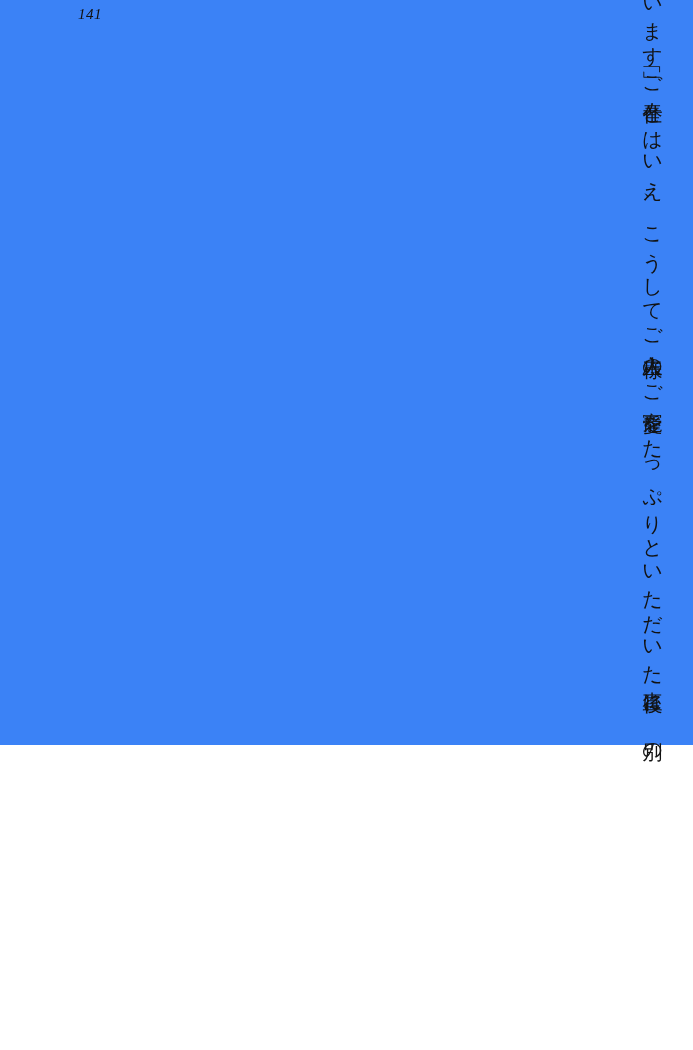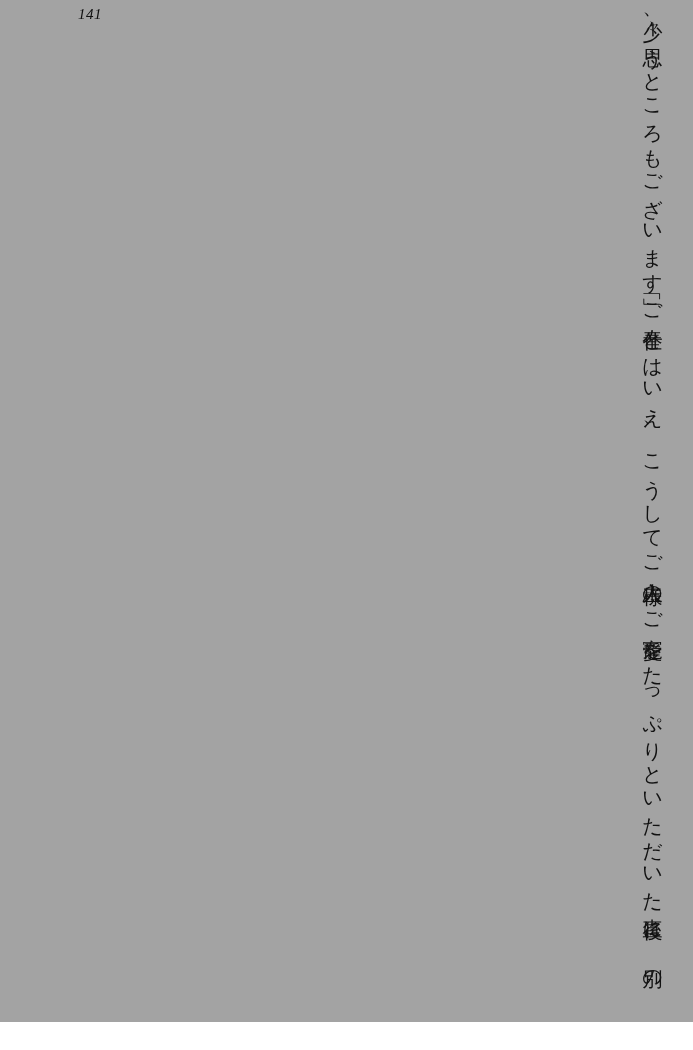--- a/index.html
+++ b/index.html
@@ -10,23 +10,23 @@
   body {
     width: 693px;
     height: 1050px;
     overflow: hidden;
     font-family: "Liberation Serif", "DejaVu Serif", serif;
     color: #141414;
   }
   .page {
     position: relative;
     width: 693px;
-    height: 1022px;
+    height: 745px;
     box-sizing: border-box;
-    background: #a3a3a3;
+    background: #3b82f6;
   }
   .page-number {
     position: absolute;
     top: 6px;
     left: 78px;
     font-size: 15px;
     font-family: "Liberation Serif", "DejaVu Serif", serif;
     font-style: italic;
     letter-spacing: 0.5px;
     color: #111;

